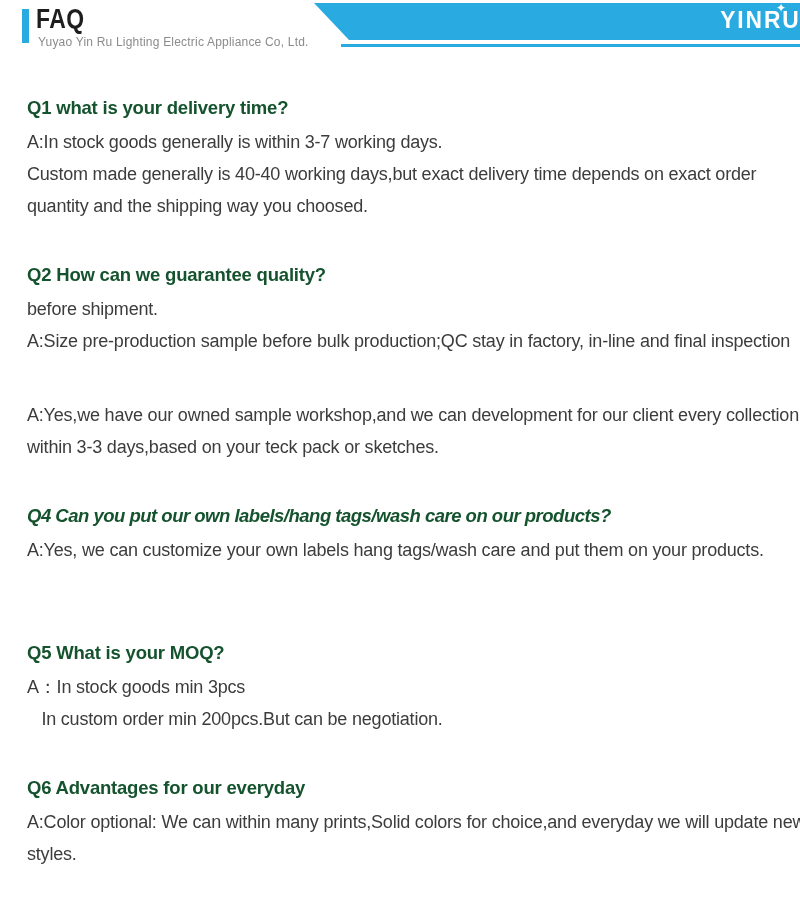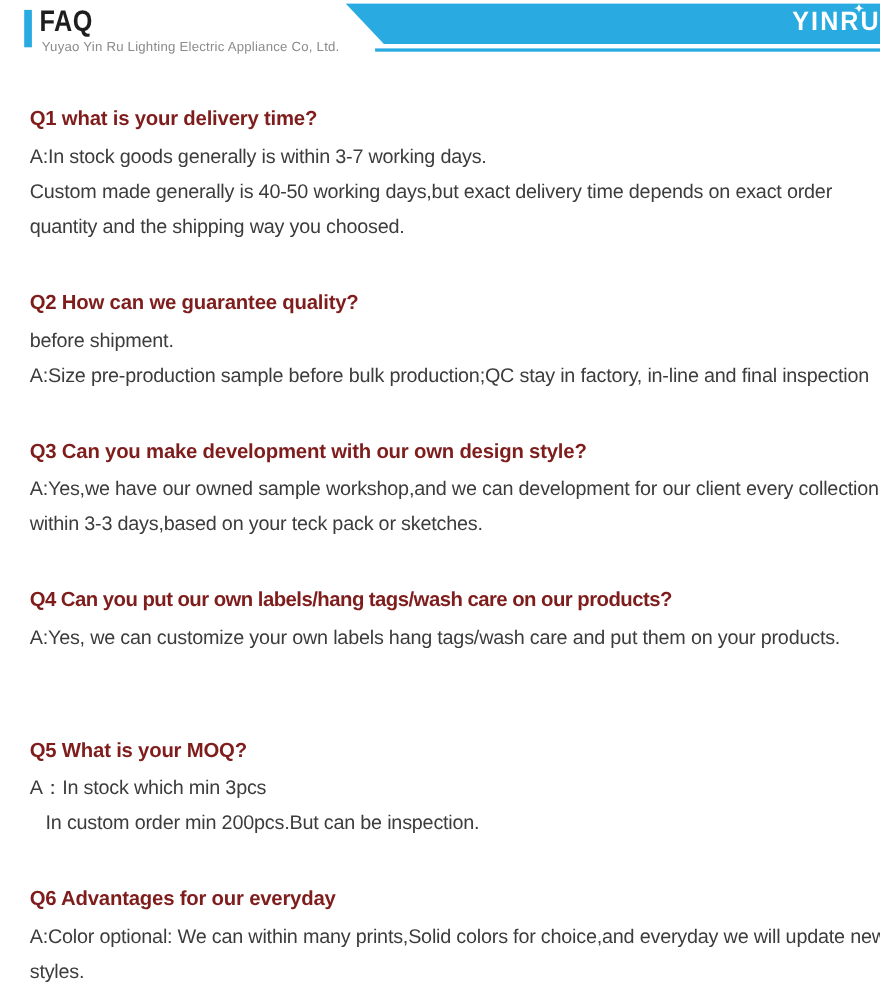--- a/index.html
+++ b/index.html
@@ -98,27 +98,28 @@
   }
   .faq-section.extra-gap {
     margin-bottom: 76px;
   }
   .faq-section:last-child {
     margin-bottom: 0;
   }
   .question-heading {
     font-size: 18.5px;
     font-weight: 700;
-    color: #7f1d1d;
+    color: #14532d;
     line-height: 21px;
     margin: 0 0 8px 0;
     letter-spacing: -0.2px;
     white-space: pre;
   }
   .faq-section.italic-question .question-heading {
+    font-style: italic;
     letter-spacing: -0.5px;
     margin-top: 18px;
   }
   .answer-line {
     font-size: 18px;
     color: #3c3c3c;
     line-height: 32px;
     letter-spacing: -0.2px;
     white-space: pre;
   }
@@ -136,45 +137,44 @@
     <div class="band-underline"></div>
     <div class="brand-logo">YINRU</div>
     <div class="sparkle-icon">✦</div>
   </div>
 
   <div class="content">
 
     <div class="faq-section">
       <div class="question-heading">Q1 what is your delivery time?</div>
       <div class="answer-line">A:In stock goods generally is within 3-7 working days.</div>
-      <div class="answer-line">Custom made generally is 40-50 working days,but exact delivery time depends on exact order</div>
+      <div class="answer-line">Custom made generally is 40-40 working days,but exact delivery time depends on exact order</div>
       <div class="answer-line">quantity and the shipping way you choosed.</div>
     </div>
 
     <div class="faq-section">
       <div class="question-heading">Q2 How can we guarantee quality?</div>
       <div class="answer-line">before shipment.</div>
       <div class="answer-line">A:Size pre-production sample before bulk production;QC stay in factory, in-line and final inspection</div>
     </div>
 
     <div class="faq-section">
-      <div class="question-heading">Q3 Can you make development with our own design style?</div>
       <div class="answer-line">A:Yes,we have our owned sample workshop,and we can development for our client every collection</div>
       <div class="answer-line">within 3-3 days,based on your teck pack or sketches.</div>
     </div>
 
     <div class="faq-section italic-question extra-gap">
       <div class="question-heading">Q4 Can you put our own labels/hang tags/wash care on our products?</div>
       <div class="answer-line">A:Yes, we can customize your own labels hang tags/wash care and put them on your products.</div>
     </div>
 
     <div class="faq-section">
       <div class="question-heading">Q5 What is your MOQ?</div>
-      <div class="answer-line">A：In stock which min 3pcs</div>
-      <div class="answer-line">   In custom order min 200pcs.But can be inspection.</div>
+      <div class="answer-line">A：In stock goods min 3pcs</div>
+      <div class="answer-line">   In custom order min 200pcs.But can be negotiation.</div>
     </div>
 
     <div class="faq-section">
       <div class="question-heading">Q6 Advantages for our everyday</div>
       <div class="answer-line">A:Color optional: We can within many prints,Solid colors for choice,and everyday we will update new</div>
       <div class="answer-line">styles.</div>
     </div>
 
   </div>
 </div>

